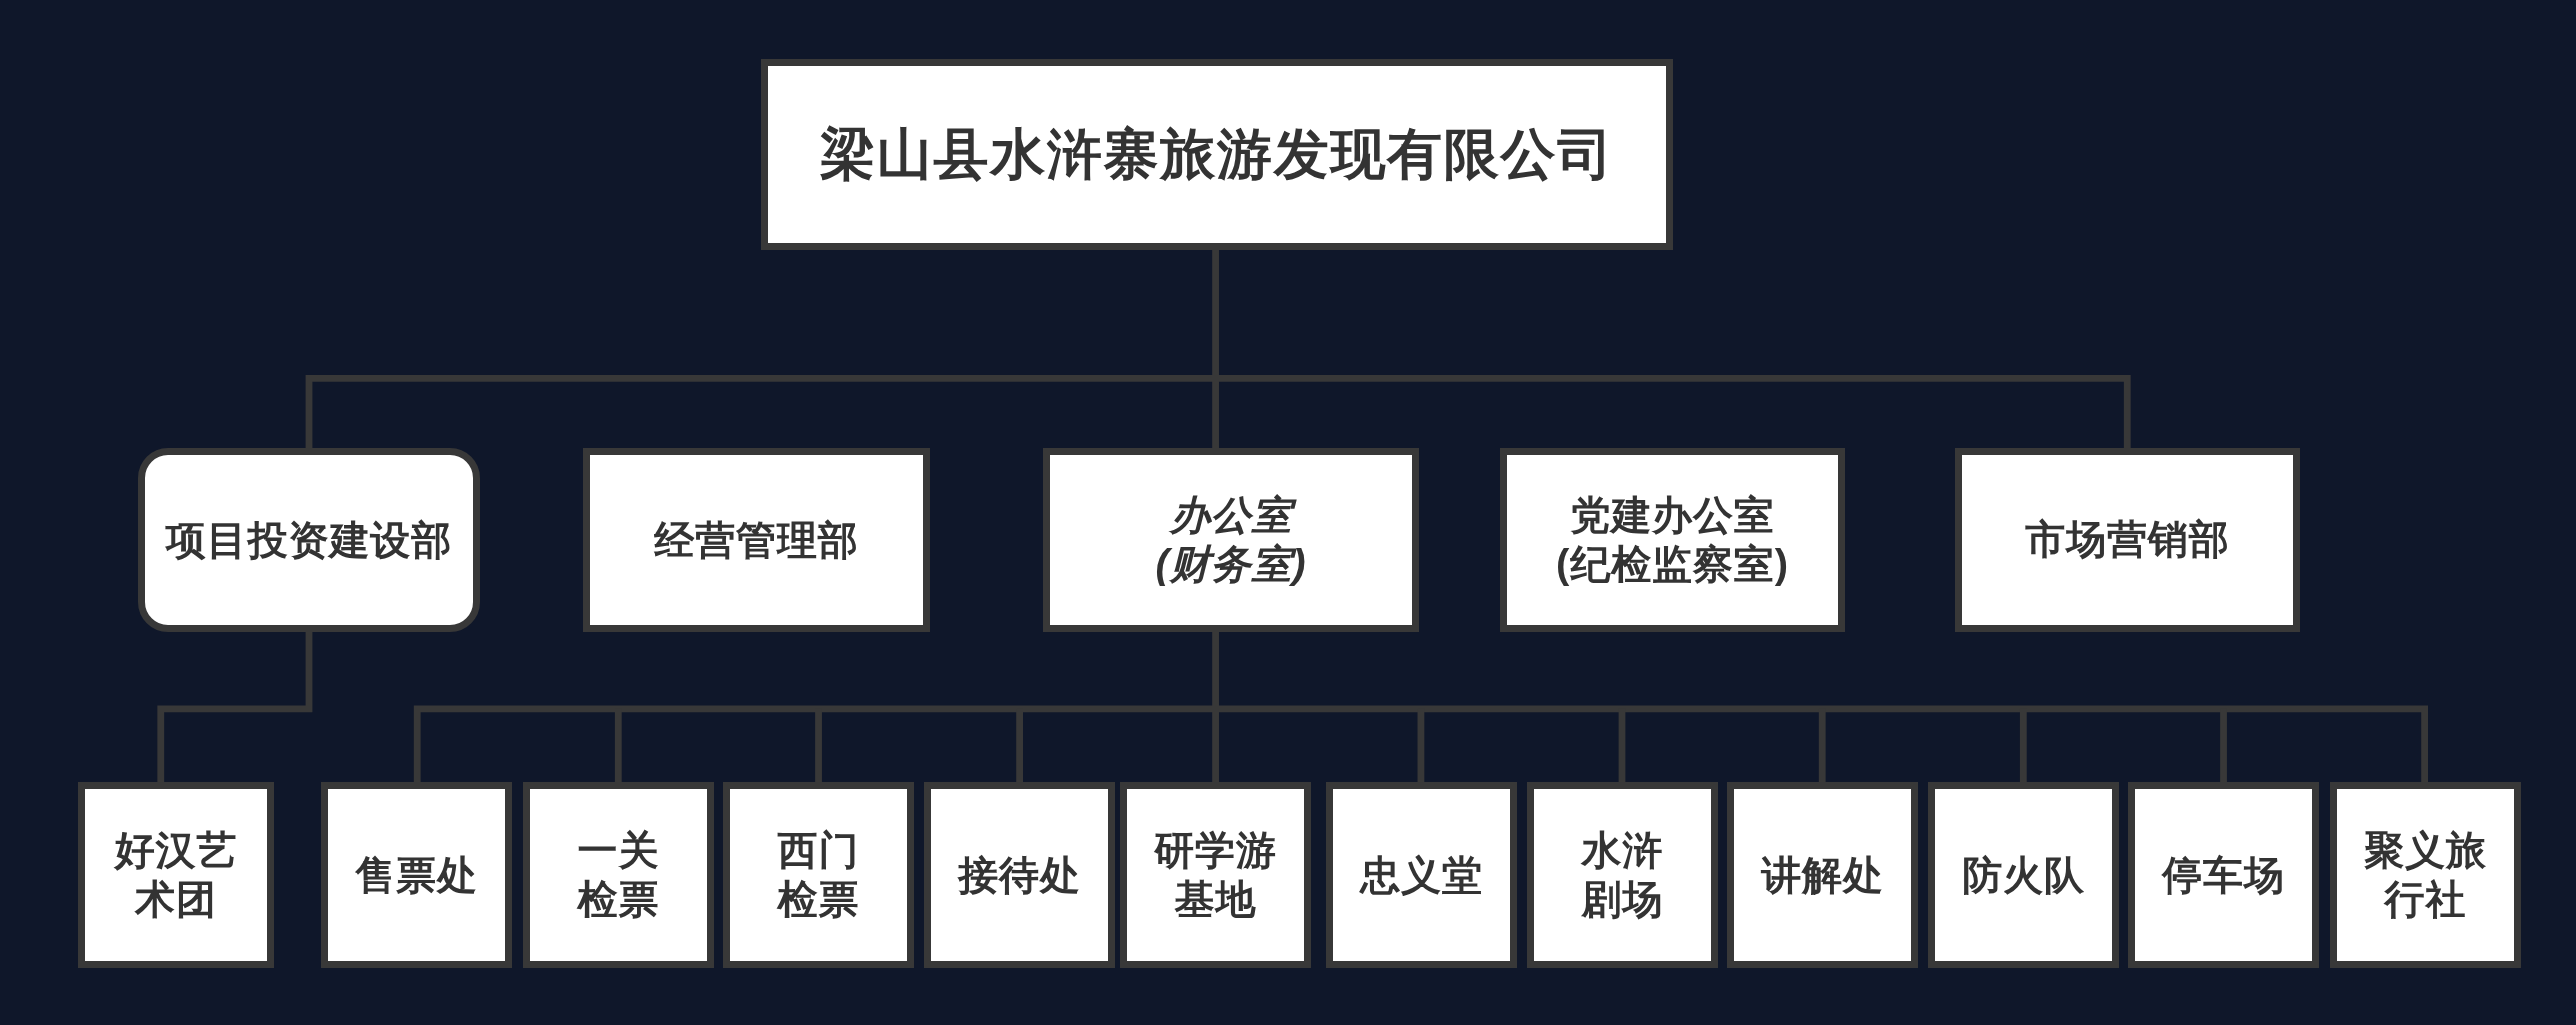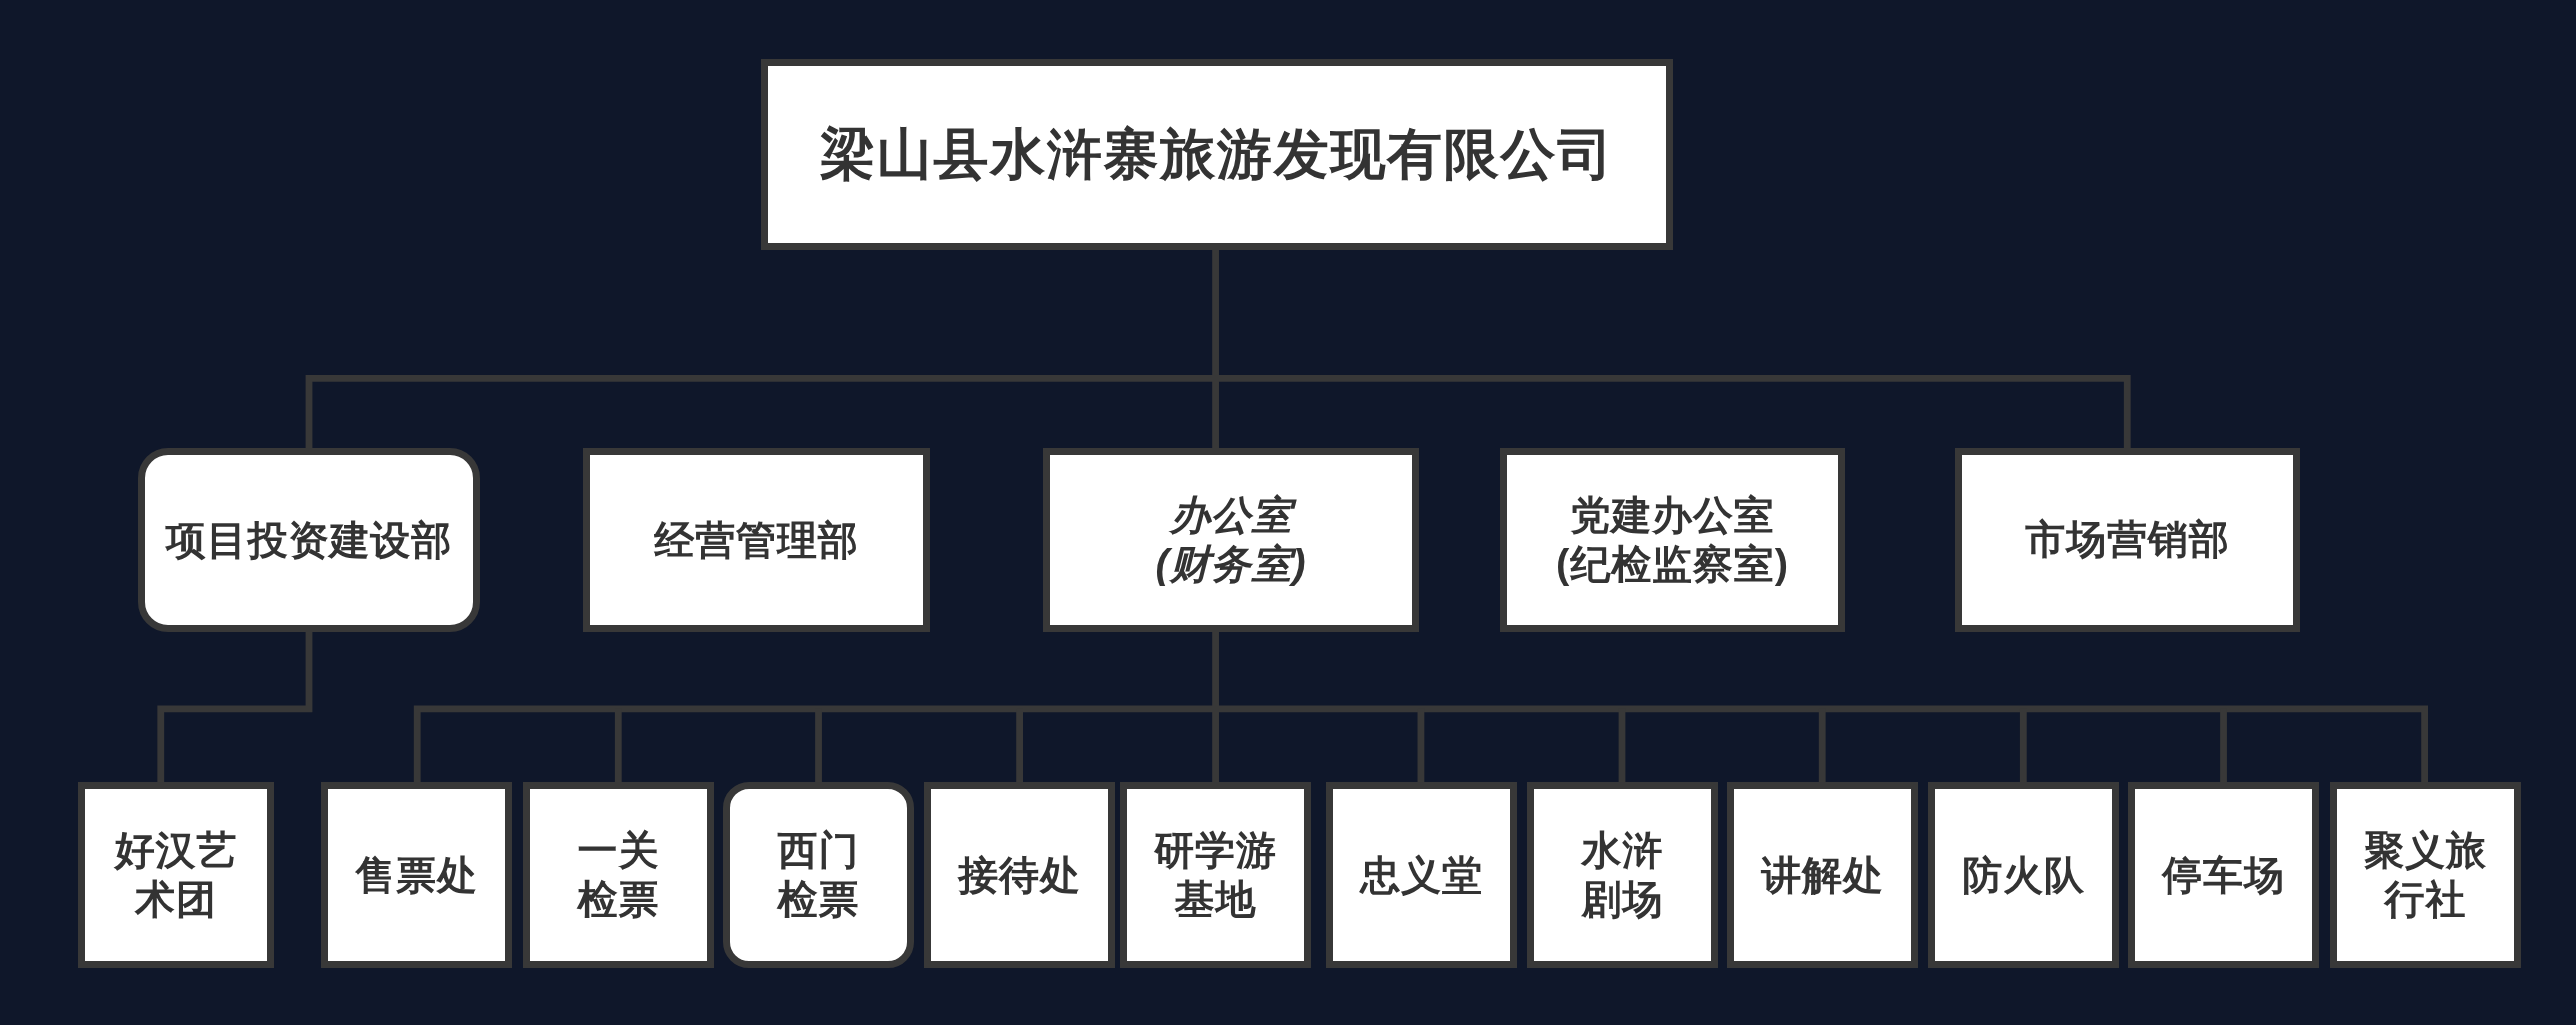--- a/index.html
+++ b/index.html
@@ -36,21 +36,21 @@
   .lvl2 { top: 448px; height: 184px; font-size: 40px; letter-spacing: 0.9px; }
   .b1 { left: 138px;  width: 342px; border-radius: 30px; }
   .b2 { left: 583px;  width: 347px; }
   .b3 { left: 1043px; width: 376px; font-style: italic; }
   .b4 { left: 1500px; width: 345px; }
   .b5 { left: 1955px; width: 345px; font-family: Liberation Serif, serif; }
   .lvl3 { top: 782px; height: 186px; width: 191px; font-size: 40px; letter-spacing: 0.9px; }
   .a1  { left: 62px; width: 196px; margin-left: 16px; }
   .a2  { left: 321px; }
   .a3  { left: 523px; }
-  .a4  { left: 723px; border-radius: 26px; }
+  .a4  { left: 723px; }
   .a5  { left: 924px; }
   .a6  { left: 1120px; }
   .a7  { left: 1326px; }
   .a8  { left: 1527px; }
   .a9  { left: 1727px; }
   .a10 { left: 1928px; }
   .a11 { left: 2128px; }
   .a12 { left: 2330px; }
 </style>
 </head>

